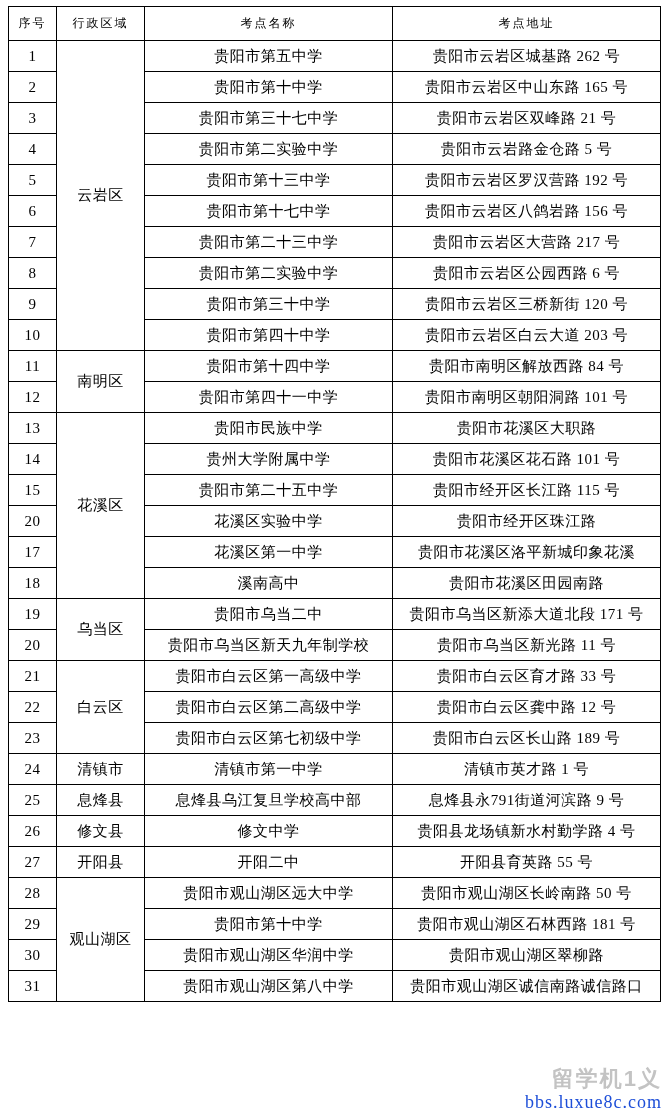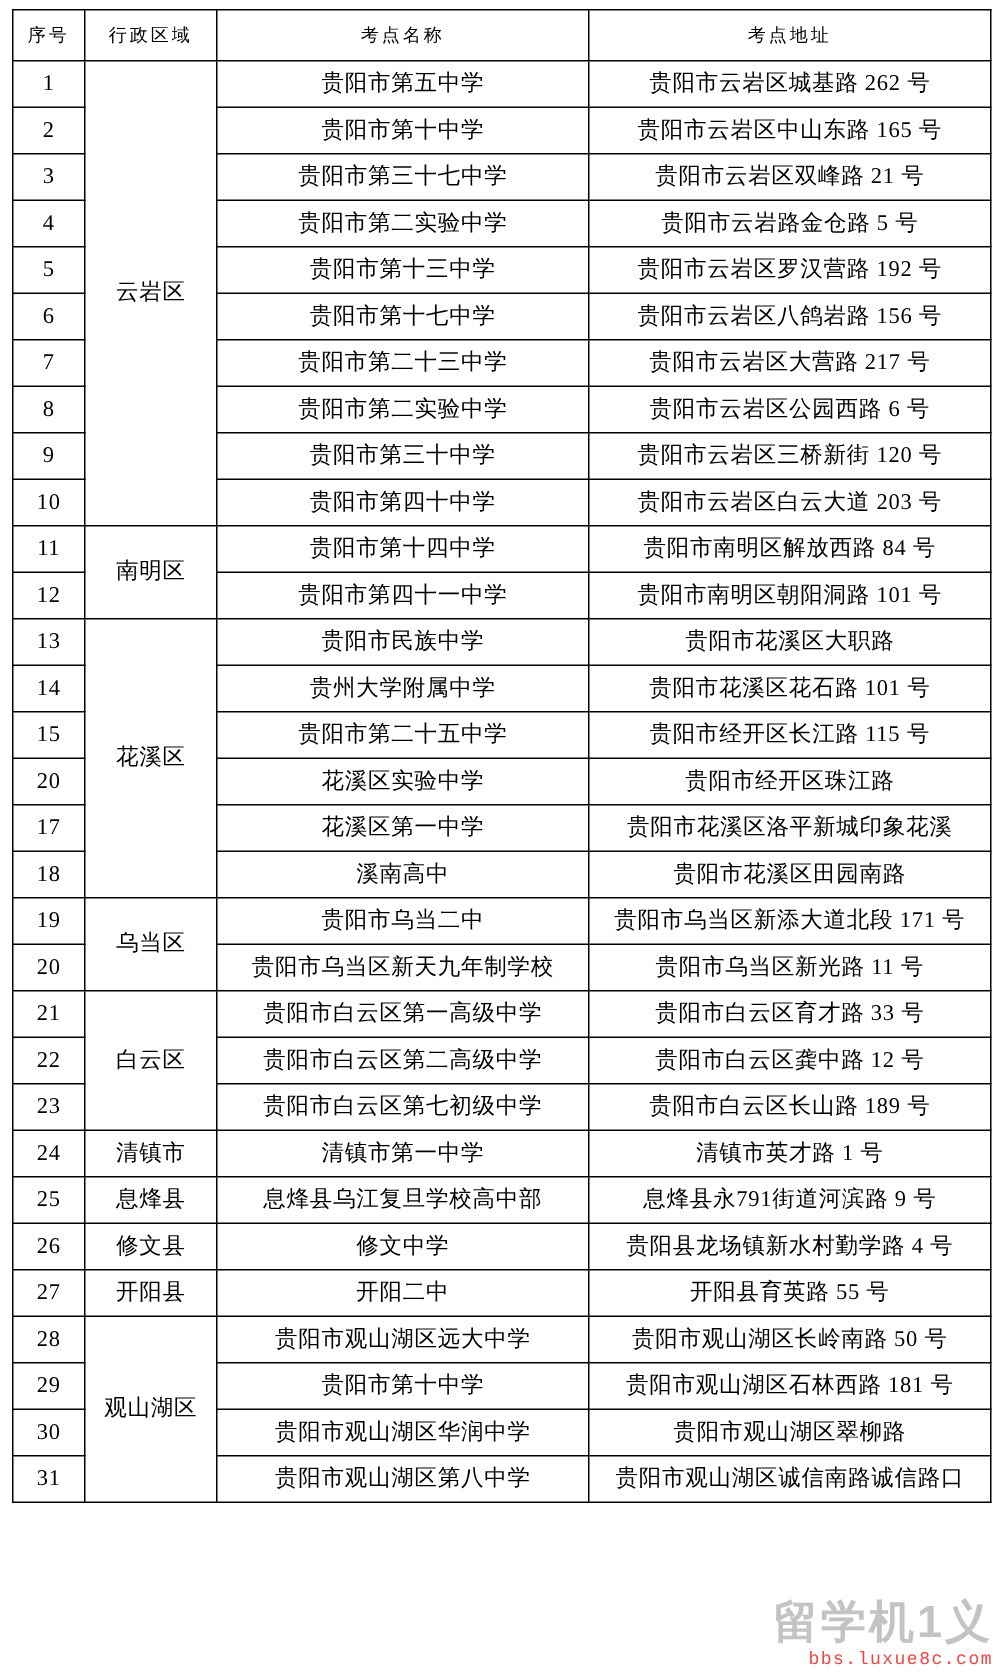--- a/index.html
+++ b/index.html
@@ -58,32 +58,32 @@
   .addr-small { font-size: 14px; letter-spacing: 0; }
   .watermark {
     position: absolute;
     right: 6px;
     bottom: 4px;
     text-align: right;
     pointer-events: none;
     user-select: none;
   }
   .wm-main {
-    font-size: 30px;
+    font-size: 22px;
     font-weight: bold;
     color: #b9b9b9;
     letter-spacing: 2px;
     font-family: "Liberation Sans", sans-serif;
     opacity: 0.85;
     line-height: 1;
   }
   .wm-sub {
-    font-size: 12px;
-    color: #ef4444;
-    font-family: Liberation Mono, monospace;
+    font-size: 18px;
+    color: #1d4ed8;
+    font-family: Liberation Serif, serif;
     letter-spacing: 1px;
     margin-top: 2px;
   }
 </style>
 </head>
 <body>
 
 <div class="sheet">
   <table class="exam-table">
     <thead>

